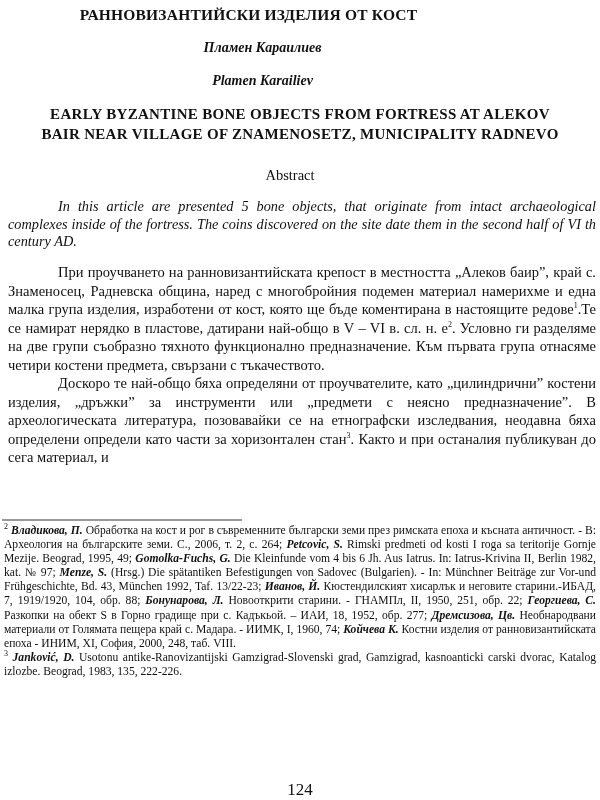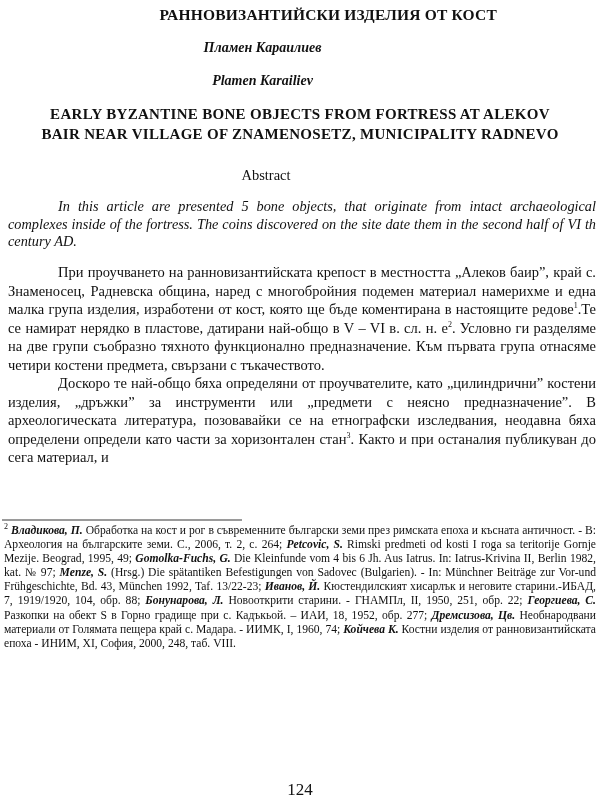--- a/index.html
+++ b/index.html
@@ -1,25 +1,25 @@
 <!DOCTYPE html>
 <html><head>
 <meta charset="utf-8">
 <style>
   html, body { margin:0; padding:0; background:#ffffff; }
   body { width:600px; height:800px; overflow:hidden; position:relative;
          font-family:"Liberation Serif","DejaVu Serif",serif; color:#111; }
   .page { position:absolute; left:0; top:0; width:600px; height:800px; }
   .center { text-align:center; }
   .title-bg { position:absolute; left:0; width:497px; top:6px;
-              font-weight:bold; font-size:15.5px; letter-spacing:0.2px;text-align:right; }
+              font-weight:bold; font-size:15.5px; letter-spacing:0.2px; }
   .author { position:absolute; left:0; width:525px; font-weight:bold; font-style:italic; font-size:14px; }
   .title-en { position:absolute; left:0; width:600px; top:104px; font-weight:bold; font-size:15px;
               line-height:20px; letter-spacing:0.3px;text-align:center; }
-  .abstract-head { position:absolute; left:0; width:532px; top:167px; font-size:14.5px; }
+  .abstract-head { position:absolute; left:0; width:532px; top:167px; font-size:14.5px;padding-left:24px; }
   .abstract { position:absolute; left:8px; width:588px; top:198px; font-style:italic; font-size:14.3px;
               line-height:17.5px; text-align:justify; text-align-last:left; }
   .body { position:absolute; left:8px; width:588px; top:263px; font-size:14.5px; line-height:18.5px;
           text-align:justify; }
   .body p { margin:0; text-indent:50px; }
   .rule { position:absolute; left:2px; top:519px; width:240px; height:2px; background:#9a9a9a; }
   .fn { position:absolute; left:4px; width:592px; top:524px; font-size:11.6px; line-height:14.1px;
         text-align:justify; }
   .fn p { margin:0; }
   .fn b { font-style:italic; }
@@ -50,16 +50,17 @@
 
   <div class="body">
     <p><span>При проучването на ранновизантийската крепост в местността „Алеков баир”, край с. Знаменосец, Радневска община, наред с многобройния подемен материал намерихме и една малка група изделия, изработени от кост, която ще бъде коментирана в настоящите редове</span><sup>1</sup><span>.Те се намират нерядко  в пластове, датирани най-общо в V – VI в. сл. н. е</span><sup>2</sup><span>. Условно ги разделяме на две групи съобразно тяхното функционално предназначение. Към първата група отнасяме четири костени предмета, свързани с тъкачеството.</span></p>
     <p><span>Доскоро те най-общо бяха определяни от проучвателите, като „цилиндрични” костени изделия, „дръжки” за инструменти или „предмети с неясно предназначение”. В археологическата литература, позовавайки се на етнографски изследвания, неодавна бяха определени определи като части за хоризонтален стан</span><sup>3</sup><span>. Както и при останалия публикуван до сега материал, и</span></p>
   </div>
 
   <div class="rule"></div>
 
   <div class="fn" id="footnotes">
       <p><sup>2</sup> <b>Владикова, П.</b><span> Обработка на кост и рог в съвременните български земи през римската епоха и късната античност. - В:  Археология на българските земи. С., 2006, т. 2, с. 264; </span><b>Petcovic, S.</b><span> Rimski predmeti od kosti I roga sa teritorije Gornje Mezije. Beograd, 1995, 49; </span><b>Gomolka-Fuchs, G.</b><span> Die Kleinfunde vom 4 bis 6 Jh. Aus Iatrus. In: Iatrus-Krivina II, Berlin 1982, kat. № 97; </span><b>Menze, S.</b><span> (Hrsg.) Die spätantiken Befestigungen von Sadovec (Bulgarien). - In: Münchner Beiträge zur  Vor-und Frühgeschichte, Bd. 43, München 1992, Taf. 13/22-23; </span><b>Иванов, Й.</b><span> Кюстендилският хисарлък и неговите старини.-ИБАД, 7, 1919/1920, 104, обр. 88; </span><b>Бонунарова, Л.</b><span> Новооткрити старини. - ГНАМПл, II, 1950, 251, обр. 22; </span><b>Георгиева, С.</b><span> Разкопки на обект S в Горно градище при с. Кадъкьой. – ИАИ, 18,  1952, обр. 277; </span><b>Дремсизова, Цв.</b><span> Необнародвани материали от Голямата пещера край с. Мадара. -  ИИМК, I, 1960, 74; </span><b>Койчева К.</b><span> Костни изделия от ранновизантийската епоха  - ИНИМ, XI, София,  2000, 248, таб. VIII.</span></p>
+      <p><sup>3</sup> <b>Janković, D.</b><span> Usotonu antike-Ranovizantijski Gamzigrad-Slovenski grad, Gamzigrad, kasnoanticki carski dvorac, Katalog izlozbe. Beograd, 1983, 135, 222-226.</span></p>
     </div>
 
   <div class="pageno center">124</div>
 </div>
 
 </body></html>

